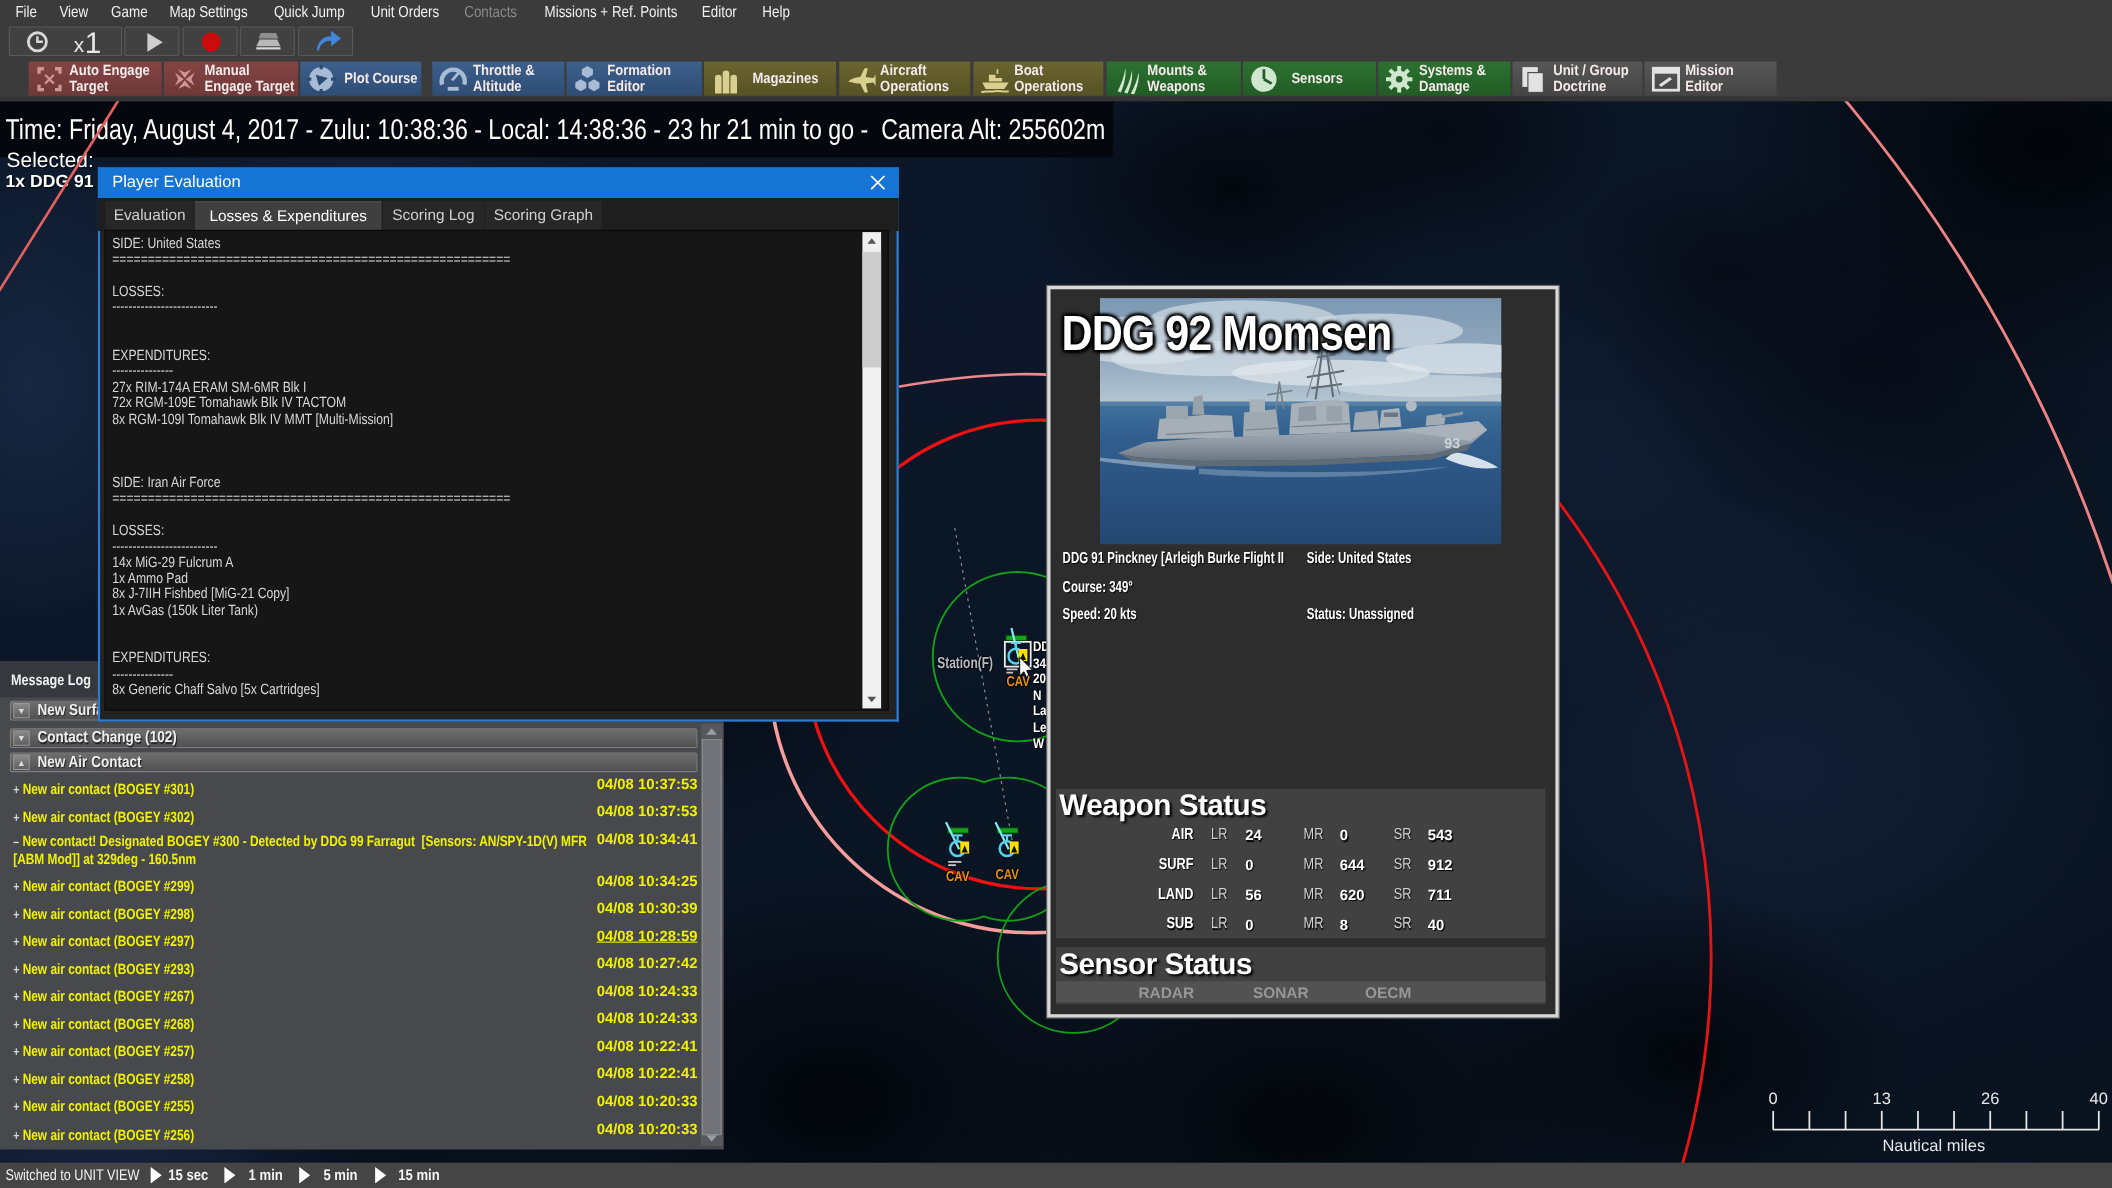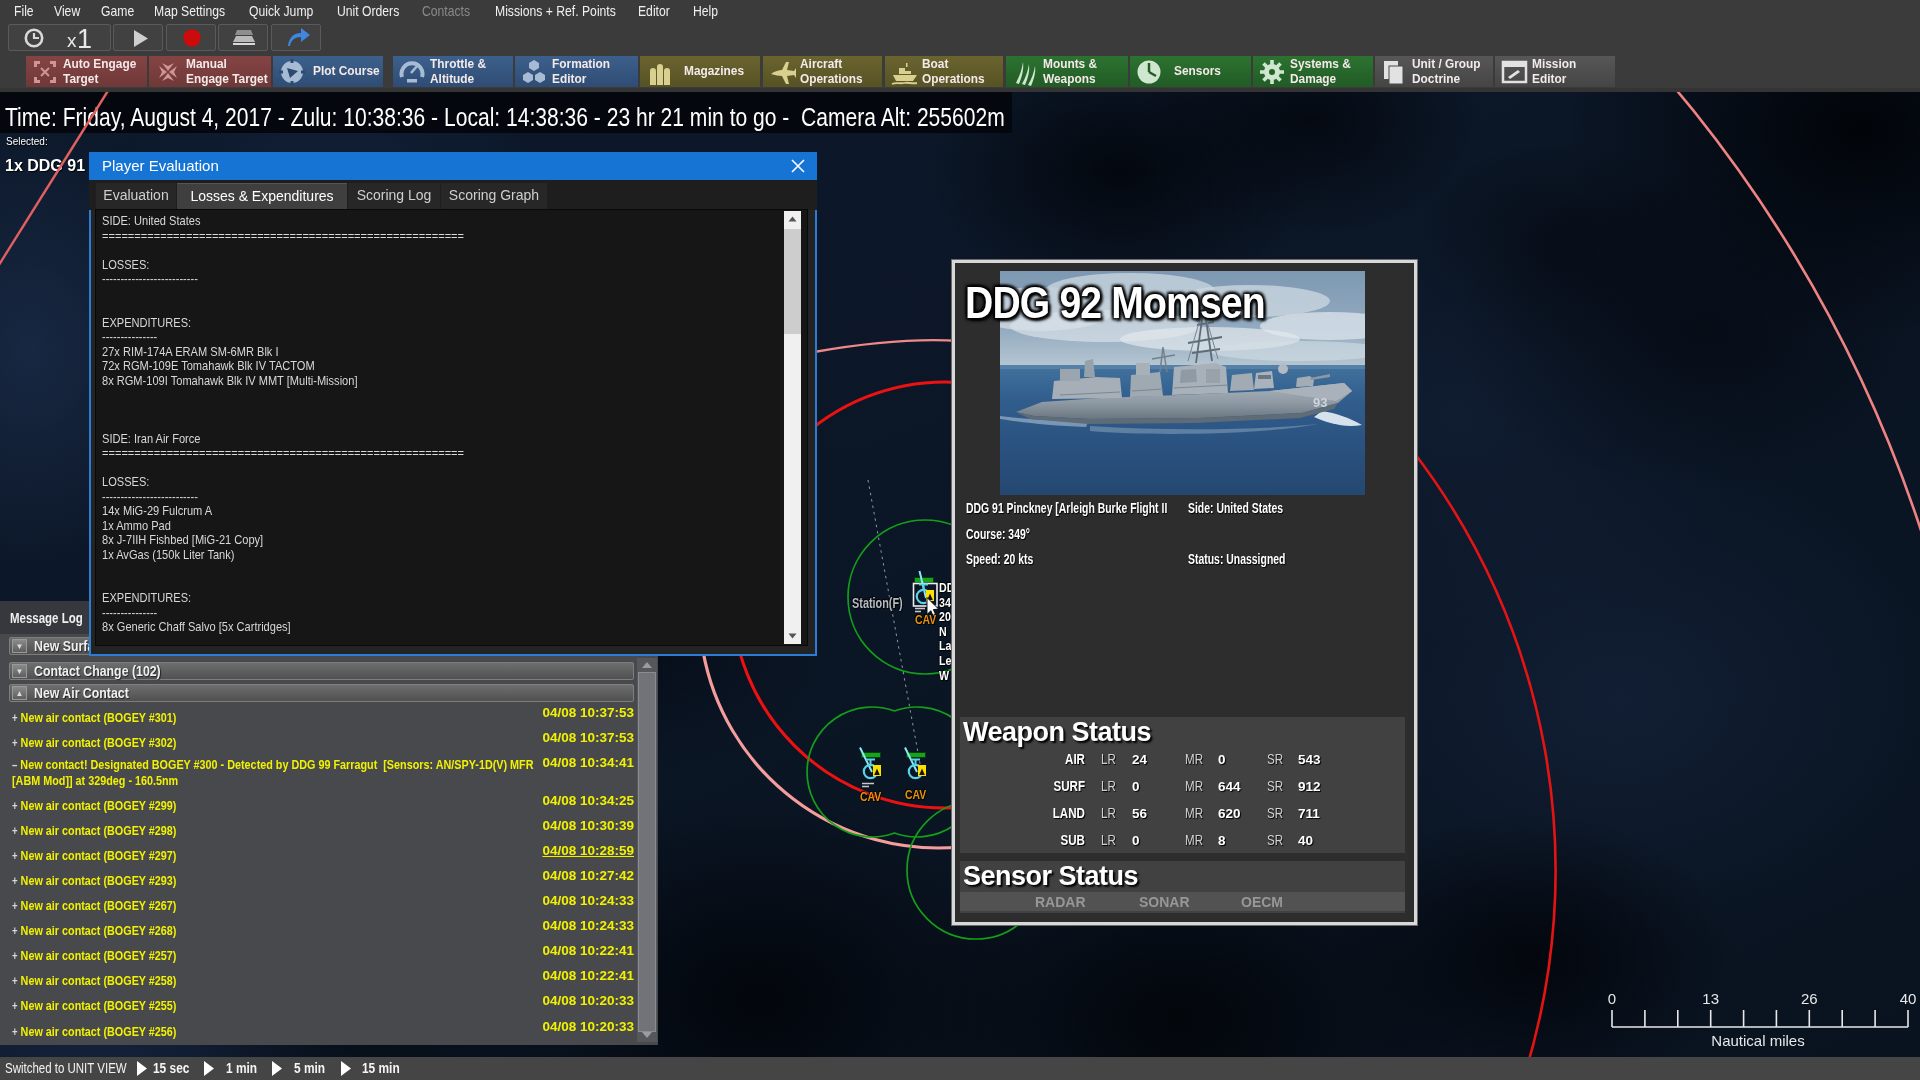--- a/index.html
+++ b/index.html
@@ -22,23 +22,23 @@
       radial-gradient(300px 240px at 120px 760px, rgba(28,45,76,.8), rgba(28,45,76,0) 70%),
       radial-gradient(380px 300px at 90px 1010px, rgba(24,38,66,.8), rgba(24,38,66,0) 72%),
       radial-gradient(500px 360px at 1620px 700px, rgba(25,40,68,.5), rgba(25,40,68,0) 70%),
       radial-gradient(420px 320px at 1460px 420px, rgba(22,36,62,.45), rgba(22,36,62,0) 70%),
       radial-gradient(220px 160px at 1560px 250px, rgba(3,6,12,.6), rgba(3,6,12,0) 68%),
       radial-gradient(300px 220px at 330px 180px, rgba(20,33,58,.7), rgba(20,33,58,0) 68%),
       radial-gradient(340px 260px at 880px 300px, rgba(13,23,42,.6), rgba(13,23,42,0) 68%),
       linear-gradient(155deg, #0d1a2d 0%, #0b1626 45%, #091320 100%);
   }
   
-  #timebar { position:absolute; left:0; top:92px; width:1012px; height:41px; background:#04070d; z-index:3; }
+  #timebar { position:absolute; left:0; top:92px; width:1012px; height:51px; background:#04070d; z-index:3; }
   #timebar span { position:absolute; left:5px; top:10px; color:#fff; font-size:26px; white-space:pre; transform:scaleX(.81); transform-origin:left top; }
-  #selrow { position:absolute; left:6px; top:136px; color:#fff; font-size:10px; z-index:3; text-shadow:1px 1px 1px #000; }
+  #selrow { position:absolute; left:6px; top:136px; color:#fff; font-size:19px; z-index:3; text-shadow:1px 1px 1px #000; }
   #selrow2 { position:absolute; left:5px; top:157px; width:84px; height:20px; overflow:hidden; color:#fff; font-size:16px; font-weight:bold; z-index:3; text-shadow:1px 1px 1px #000; white-space:nowrap; }
   
   .wlab { position:absolute; color:#fff; font-weight:bold; text-shadow:1px 1px 1px #000, -1px -1px 1px #000; }
   .inf { position:absolute; color:#fff; font-weight:bold; font-size:14.5px; text-shadow:1px 1px 1px #000; transform:scaleX(.72); transform-origin:left top; white-space:nowrap; }
 </style>
 <style>
   .menu { color:#f0f0f0; font-size:14.5px; z-index:11; transform:scaleX(.84); transform-origin:left top; white-space:nowrap; }
   .btn2 { position:absolute; top:24px; height:27px; background:#414141; border:1px solid #5a5a5a; border-radius:2px; }
   .btn3 { position:absolute; top:56px; height:31px;margin-left:18px; }
   .b3t  { position:absolute; top:1px; color:#f4eaea; font-size:13.5px; font-weight:bold; line-height:14.5px; white-space:nowrap; text-align:left; transform:scaleX(.88); transform-origin:left top; }

